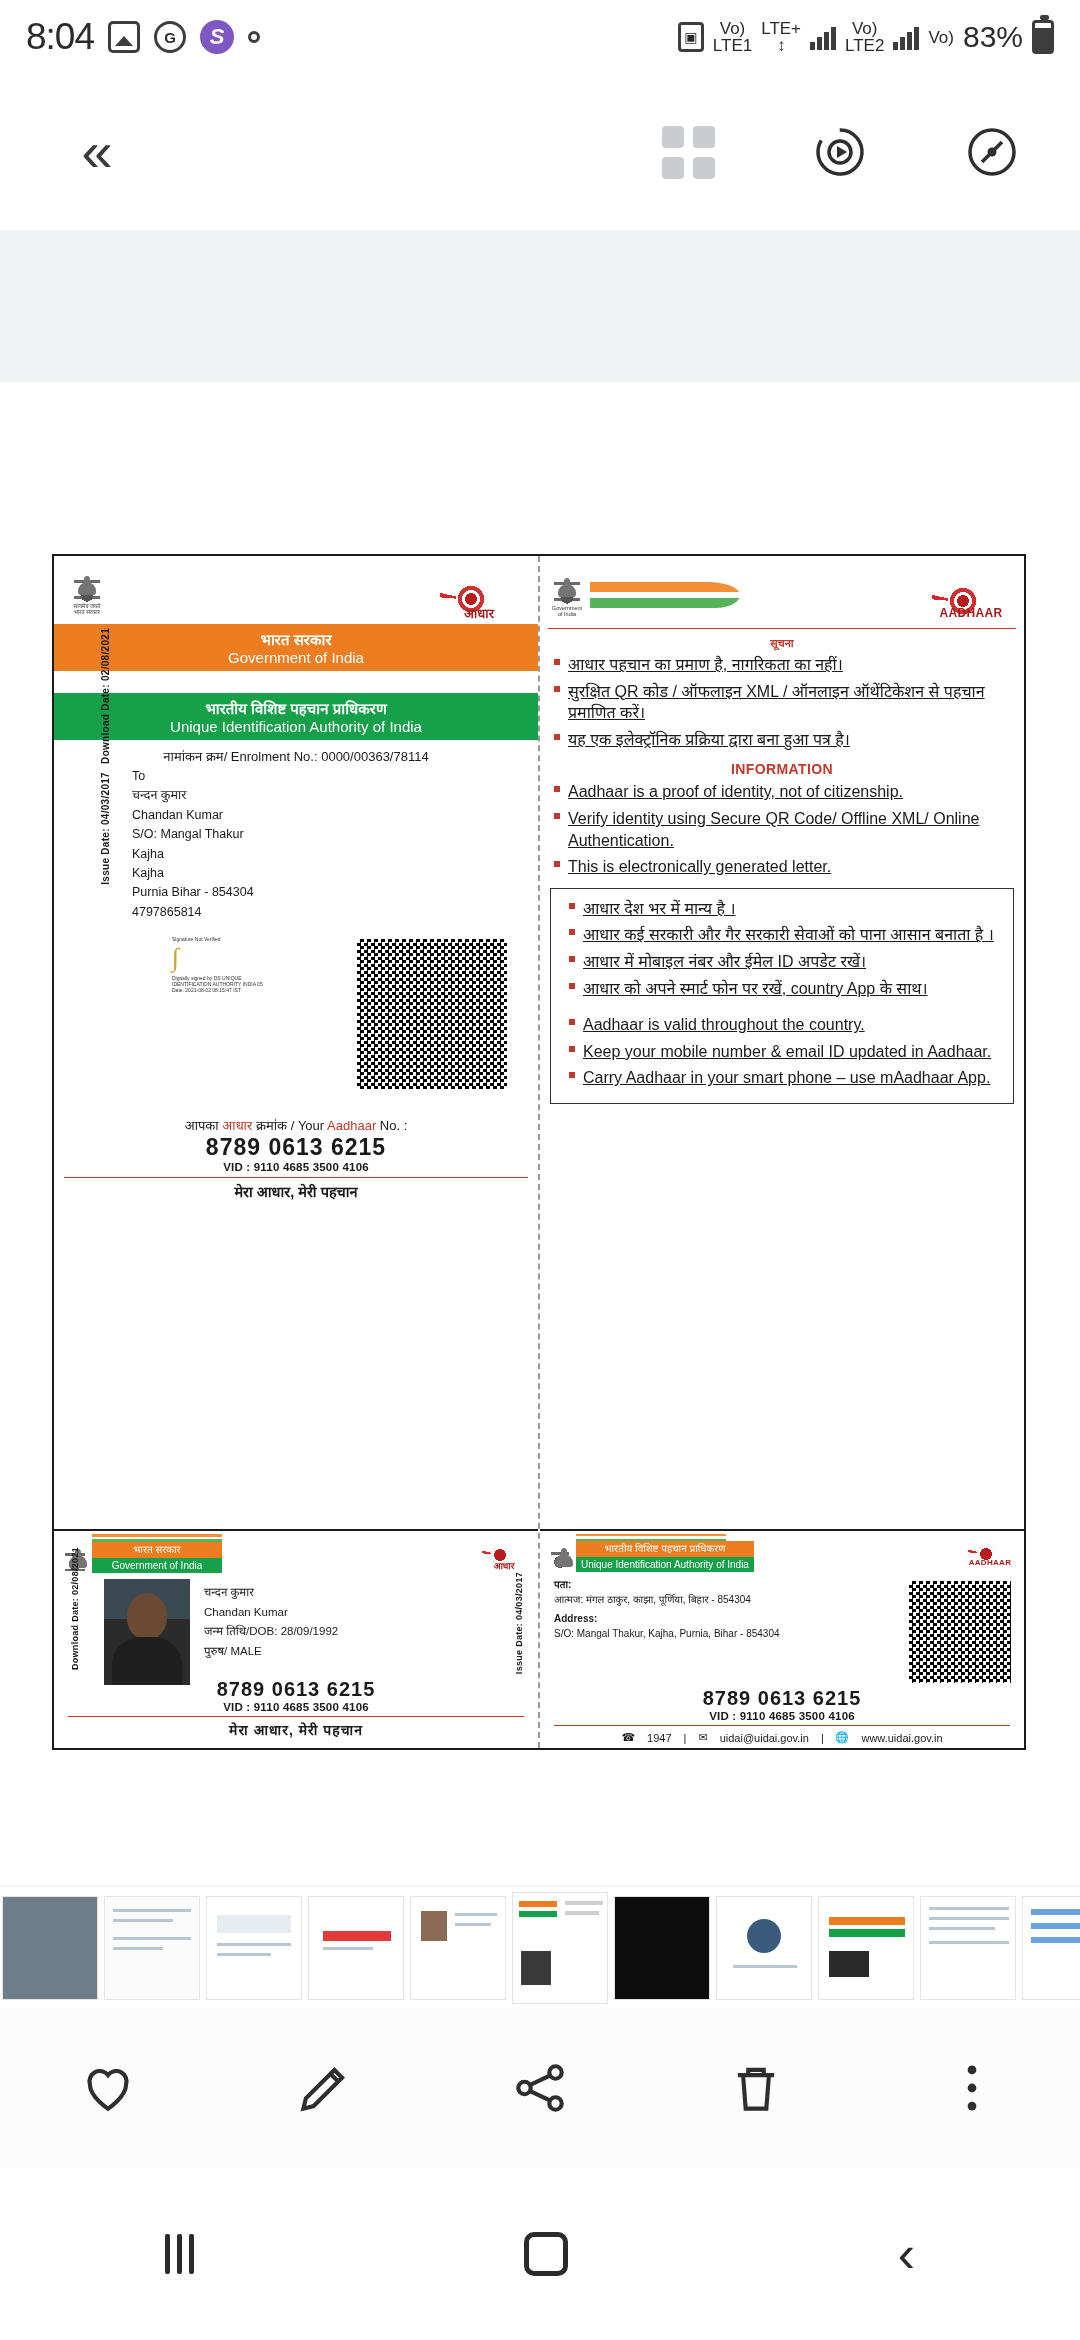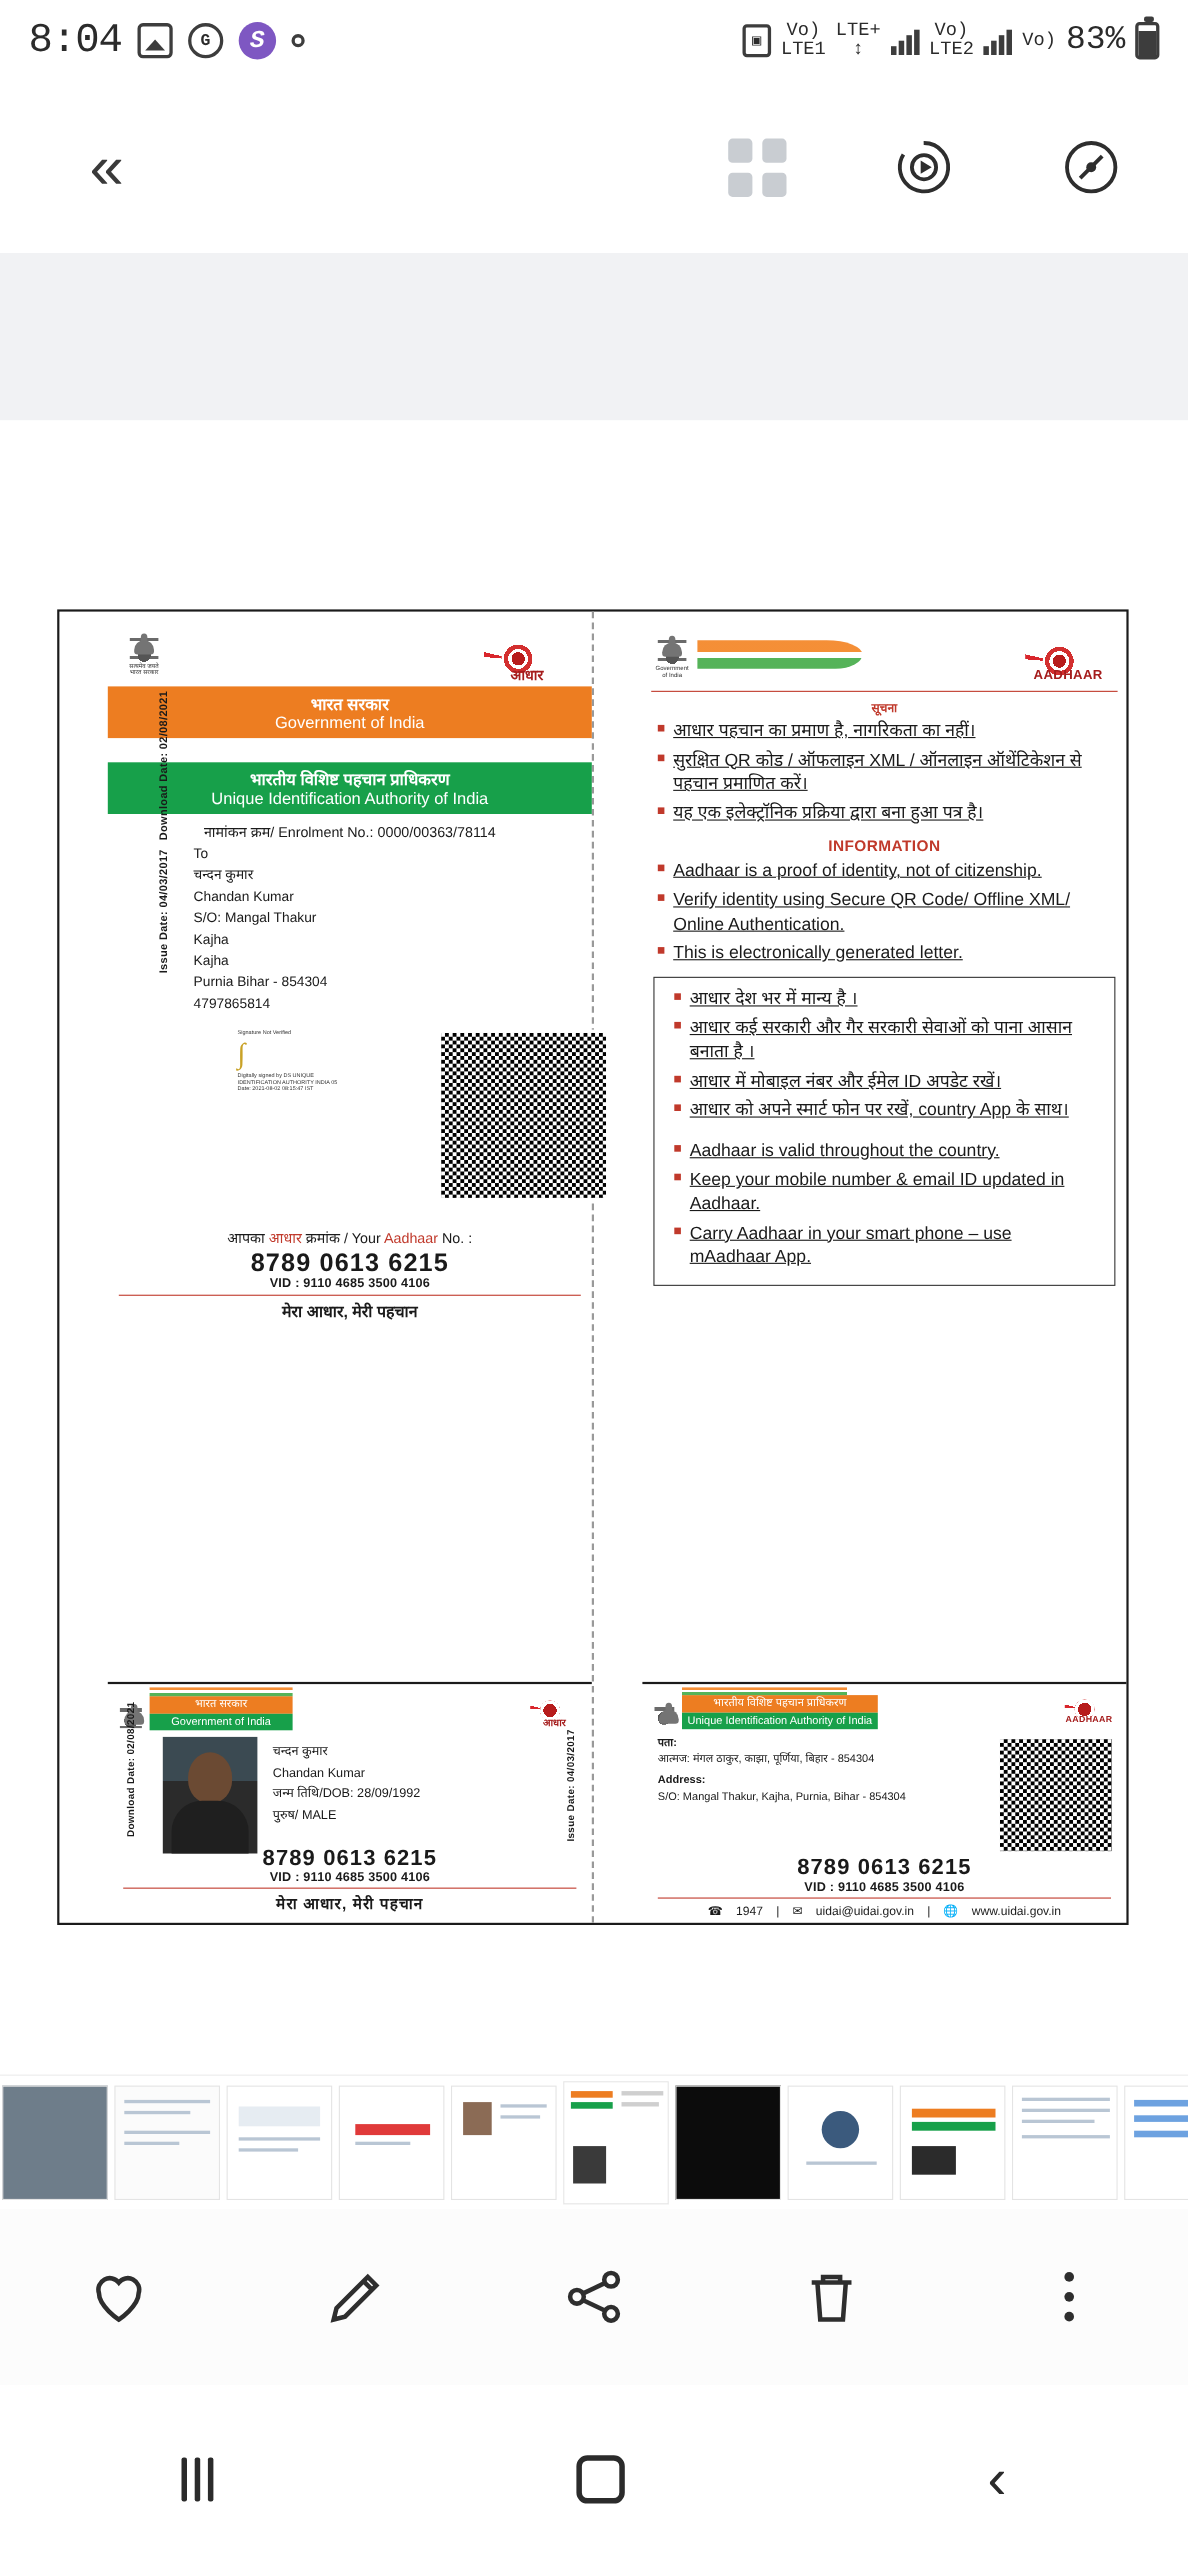--- a/index.html
+++ b/index.html
@@ -8,21 +8,21 @@
     background: #ffffff;
     font-family: "Liberation Sans", sans-serif;
     overflow: hidden;
   }
   .screen { position: relative; width: 1080px; height: 2340px; background: #fff; }
 
   
   .statusbar {
     position: absolute; top: 0; left: 0; width: 1080px; height: 74px;
     display: flex; align-items: center; justify-content: space-between;
-    padding: 0 26px; color: #2b2b2b; font-family: Liberation Mono, monospace;
+    padding: 0 26px; color: #2b2b2b;
   }
   .sb-left { display: flex; align-items: center; gap: 14px; }
   .sb-clock { font-size: 37px; letter-spacing: -1px; }
   .sb-ic { width: 32px; height: 32px; display: inline-block; position: relative; }
   .ic-photo { border: 3px solid #3d3d3d; border-radius: 5px; }
   .ic-photo::after {
     content: ""; position: absolute; left: 4px; bottom: 4px;
     width: 0; height: 0; border-left: 9px solid transparent;
     border-right: 9px solid transparent; border-bottom: 10px solid #3d3d3d;
   }
@@ -69,21 +69,21 @@
     position: absolute; top: 230px; left: 0; width: 1080px; height: 152px;
     background: #f1f2f4;
   }
 
   
   .doc {
     position: absolute; left: 52px; top: 554px; width: 974px; height: 1196px;
     background: #fff; border: 2px solid #1b1b1b; display: flex;
     font-size: 13px; color: #1a1a1a;
   }
-  .doc-col { position: relative; margin-left: 44px; }
+  .doc-col { position: relative; }
   .doc-left  { width: 487px; border-right: 2px dashed #999; }
   .doc-right { width: 485px; }
 
   .emblem {
     width: 34px; height: 46px; display: flex; flex-direction: column;
     align-items: center; justify-content: flex-end; font-size: 5px; text-align: center; line-height: 1.05;
   }
   .emblem .lion {
     width: 26px; height: 28px;
     background:

